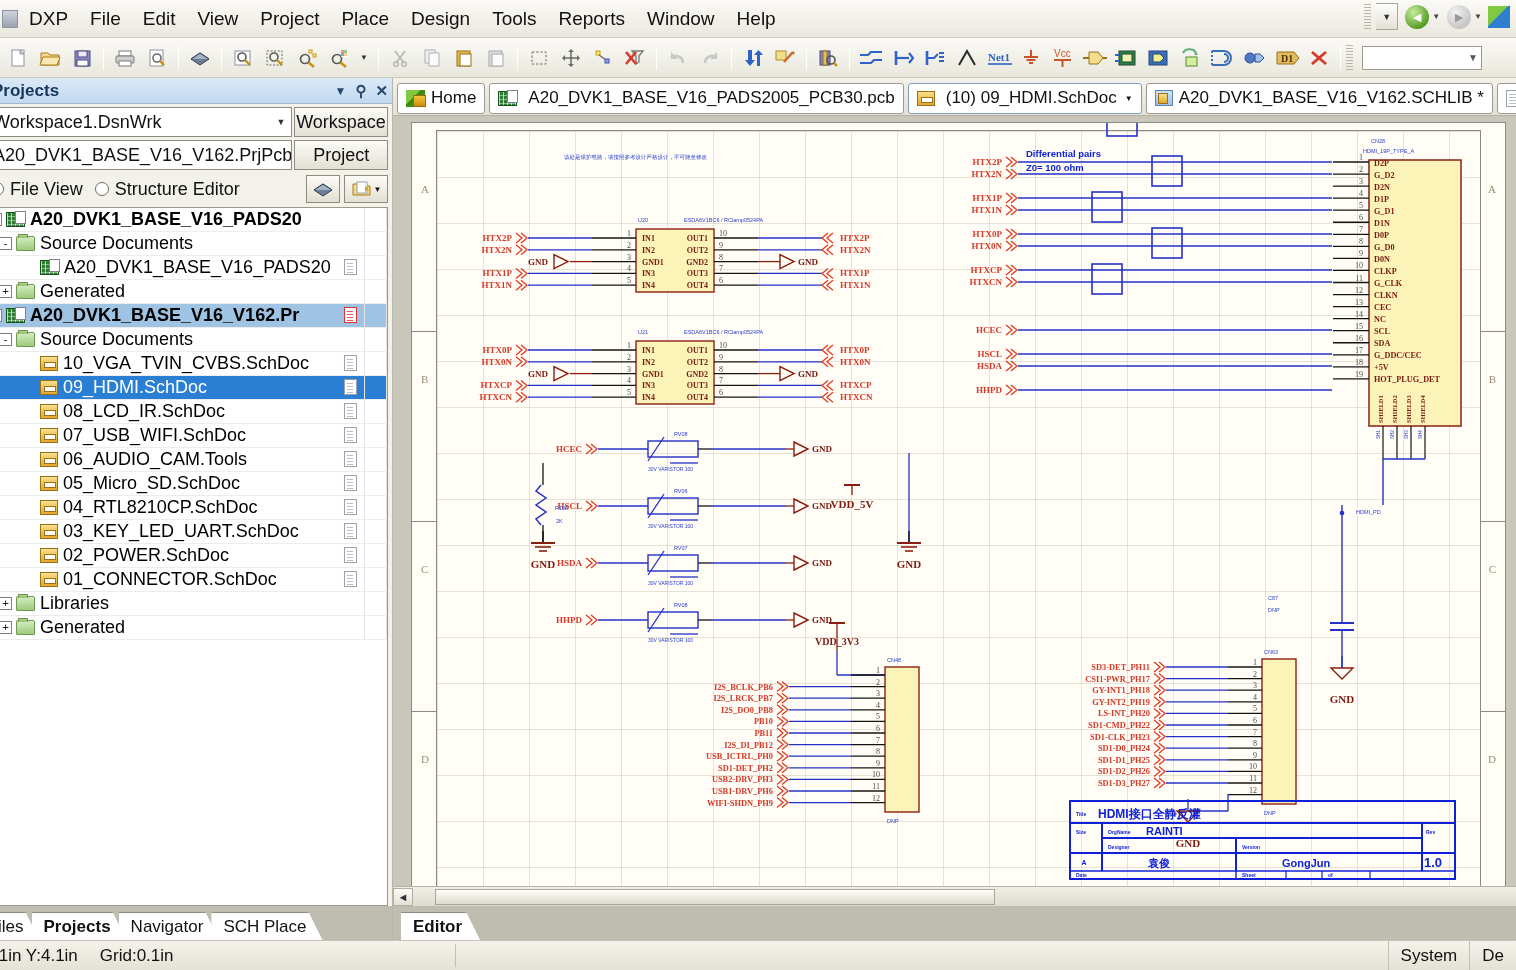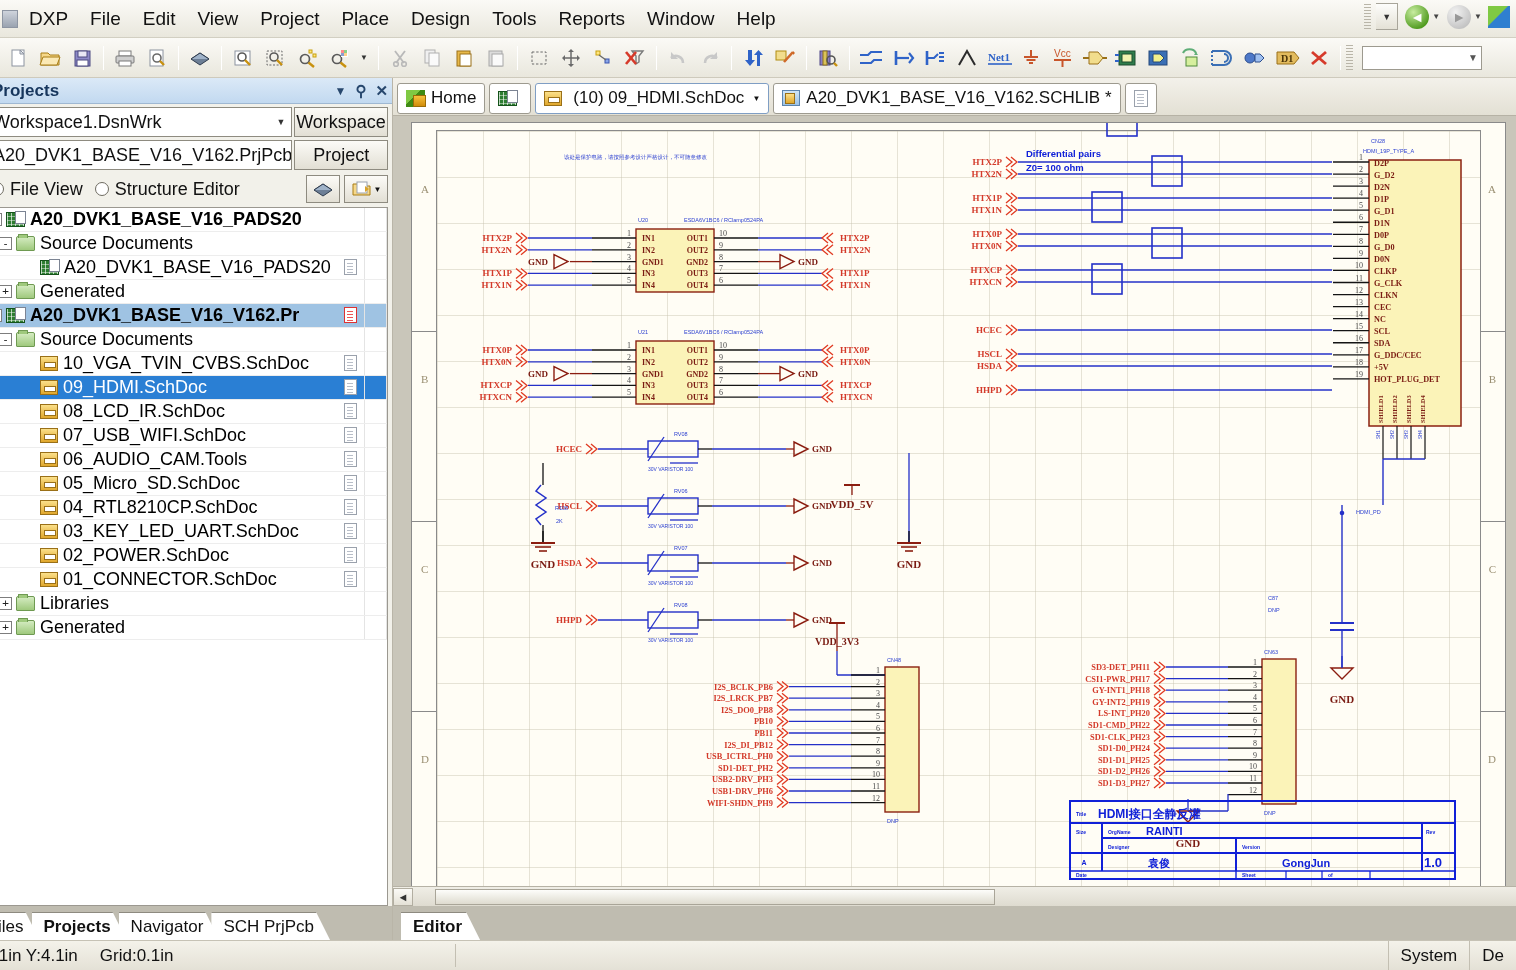--- a/index.html
+++ b/index.html
@@ -949,33 +949,34 @@
             <span>Generated</span>
             <span class="colline"></span>
             <span class="colline2"></span>
           </div>
         </div>
 
       <div class="paneltabs" id="paneltabs">
           <div class="ptab" style="margin-left: -14px;">iles</div>
           <div class="ptab active">Projects</div>
           <div class="ptab">Navigator</div>
-          <div class="ptab">SCH PrjPcb</div>
+          <div class="ptab">SCH Place</div>
         </div>
     </div>
 
     <div class="editor">
 
       <div class="doctabs" id="doctabs">
           <div class="dtab">
             <span class="homeicon"></span>
             <span>Home</span>
           </div>
           <div class="dtab">
             <span class="pcbicon"></span>
+            <span>A20_DVK1_BASE_V16_PADS2005_PCB30.pcb</span>
           </div>
           <div class="dtab active">
             <span class="schicon"></span>
             <span>(10) 09_HDMI.SchDoc</span>
             <span style="font-size: 8px; margin-left: 2px;">▼</span>
           </div>
           <div class="dtab">
             <span class="libicon"></span>
             <span>A20_DVK1_BASE_V16_V162.SCHLIB *</span>
           </div>

